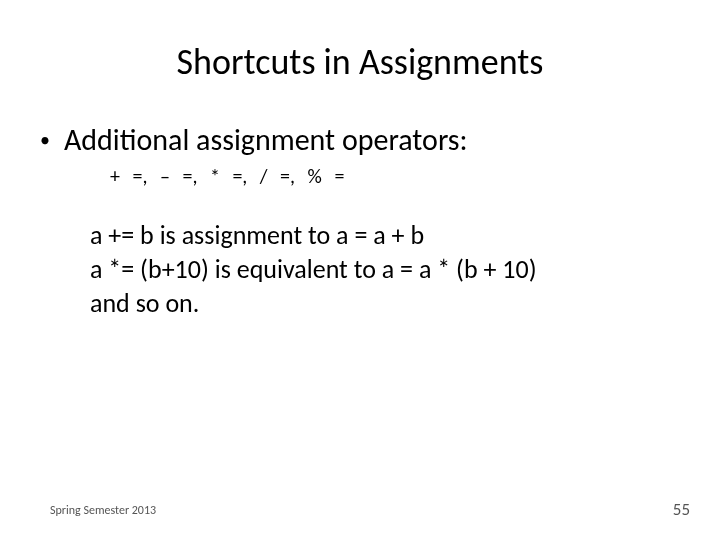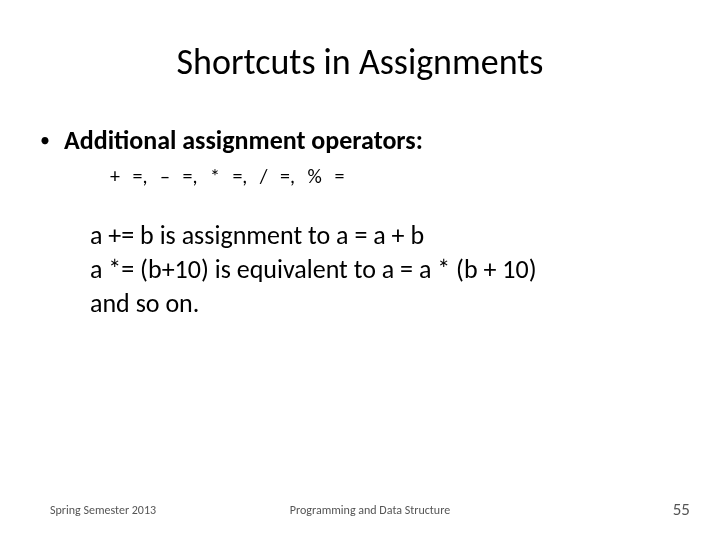--- a/index.html
+++ b/index.html
@@ -1,21 +1,21 @@
 <!DOCTYPE html>
 <html><head>
 <meta charset="utf-8">
 <style>
   * { margin: 0; padding: 0; box-sizing: border-box; }
   html, body { width: 720px; height: 540px; background: #fff; font-family: Calibri, Arial, sans-serif; color: #000; }
   .slide { width: 720px; height: 540px; position: relative; padding: 30px 50px 30px 50px; }
   .title { font-size: 36px; text-align: center; margin-top: 10px; margin-bottom: 40px; font-weight: 400; }
   .bullet-row { display: flex; align-items: flex-start; margin-bottom: 8px; }
   .bullet-dot { font-size: 20px; line-height: 32px; margin-right: 14px; margin-left: -10px; }
-  .bullet-text { font-size: 26px; line-height: 32px; font-weight: bold; }
+  .bullet-text { font-size: 30px; line-height: 32px; }
   .operators { font-size: 20px; margin-left: 60px; margin-top: 6px; margin-bottom: 30px; word-spacing: 8px; }
   .body-lines { margin-left: 40px; }
   .body-line { font-size: 26px; line-height: 34px; }
   .indent-right { text-align: left; padding-right: 60px; }
   .footer { position: absolute; bottom: 20px; left: 0; width: 100%; display: flex; justify-content: space-between; align-items: center; padding: 0 30px 0 50px; font-size: 12px; color: #555; }
   .footer .left { flex: 1; text-align: left; }
   .footer .center { flex: 1; text-align: center; }
   .footer .right { flex: 1; text-align: right; font-size: 17px; }
 </style>
 </head>
@@ -32,16 +32,15 @@
   <div class="operators">+ =,     – =,    * =,    / =,    % =</div>
 
   <div class="body-lines">
     <div class="body-line">a += b is assignment to  a = a + b</div>
     <div class="body-line">a *= (b+10) is equivalent to  a = a * (b + 10)</div>
     <div class="body-line indent-right">and so on.</div>
   </div>
 
   <div class="footer">
     <span class="left">Spring Semester 2013</span>
-    <span class="center">Programming and Data Structure</span>
     <span class="right">55</span>
   </div>
 </div>
 
 </body></html>

